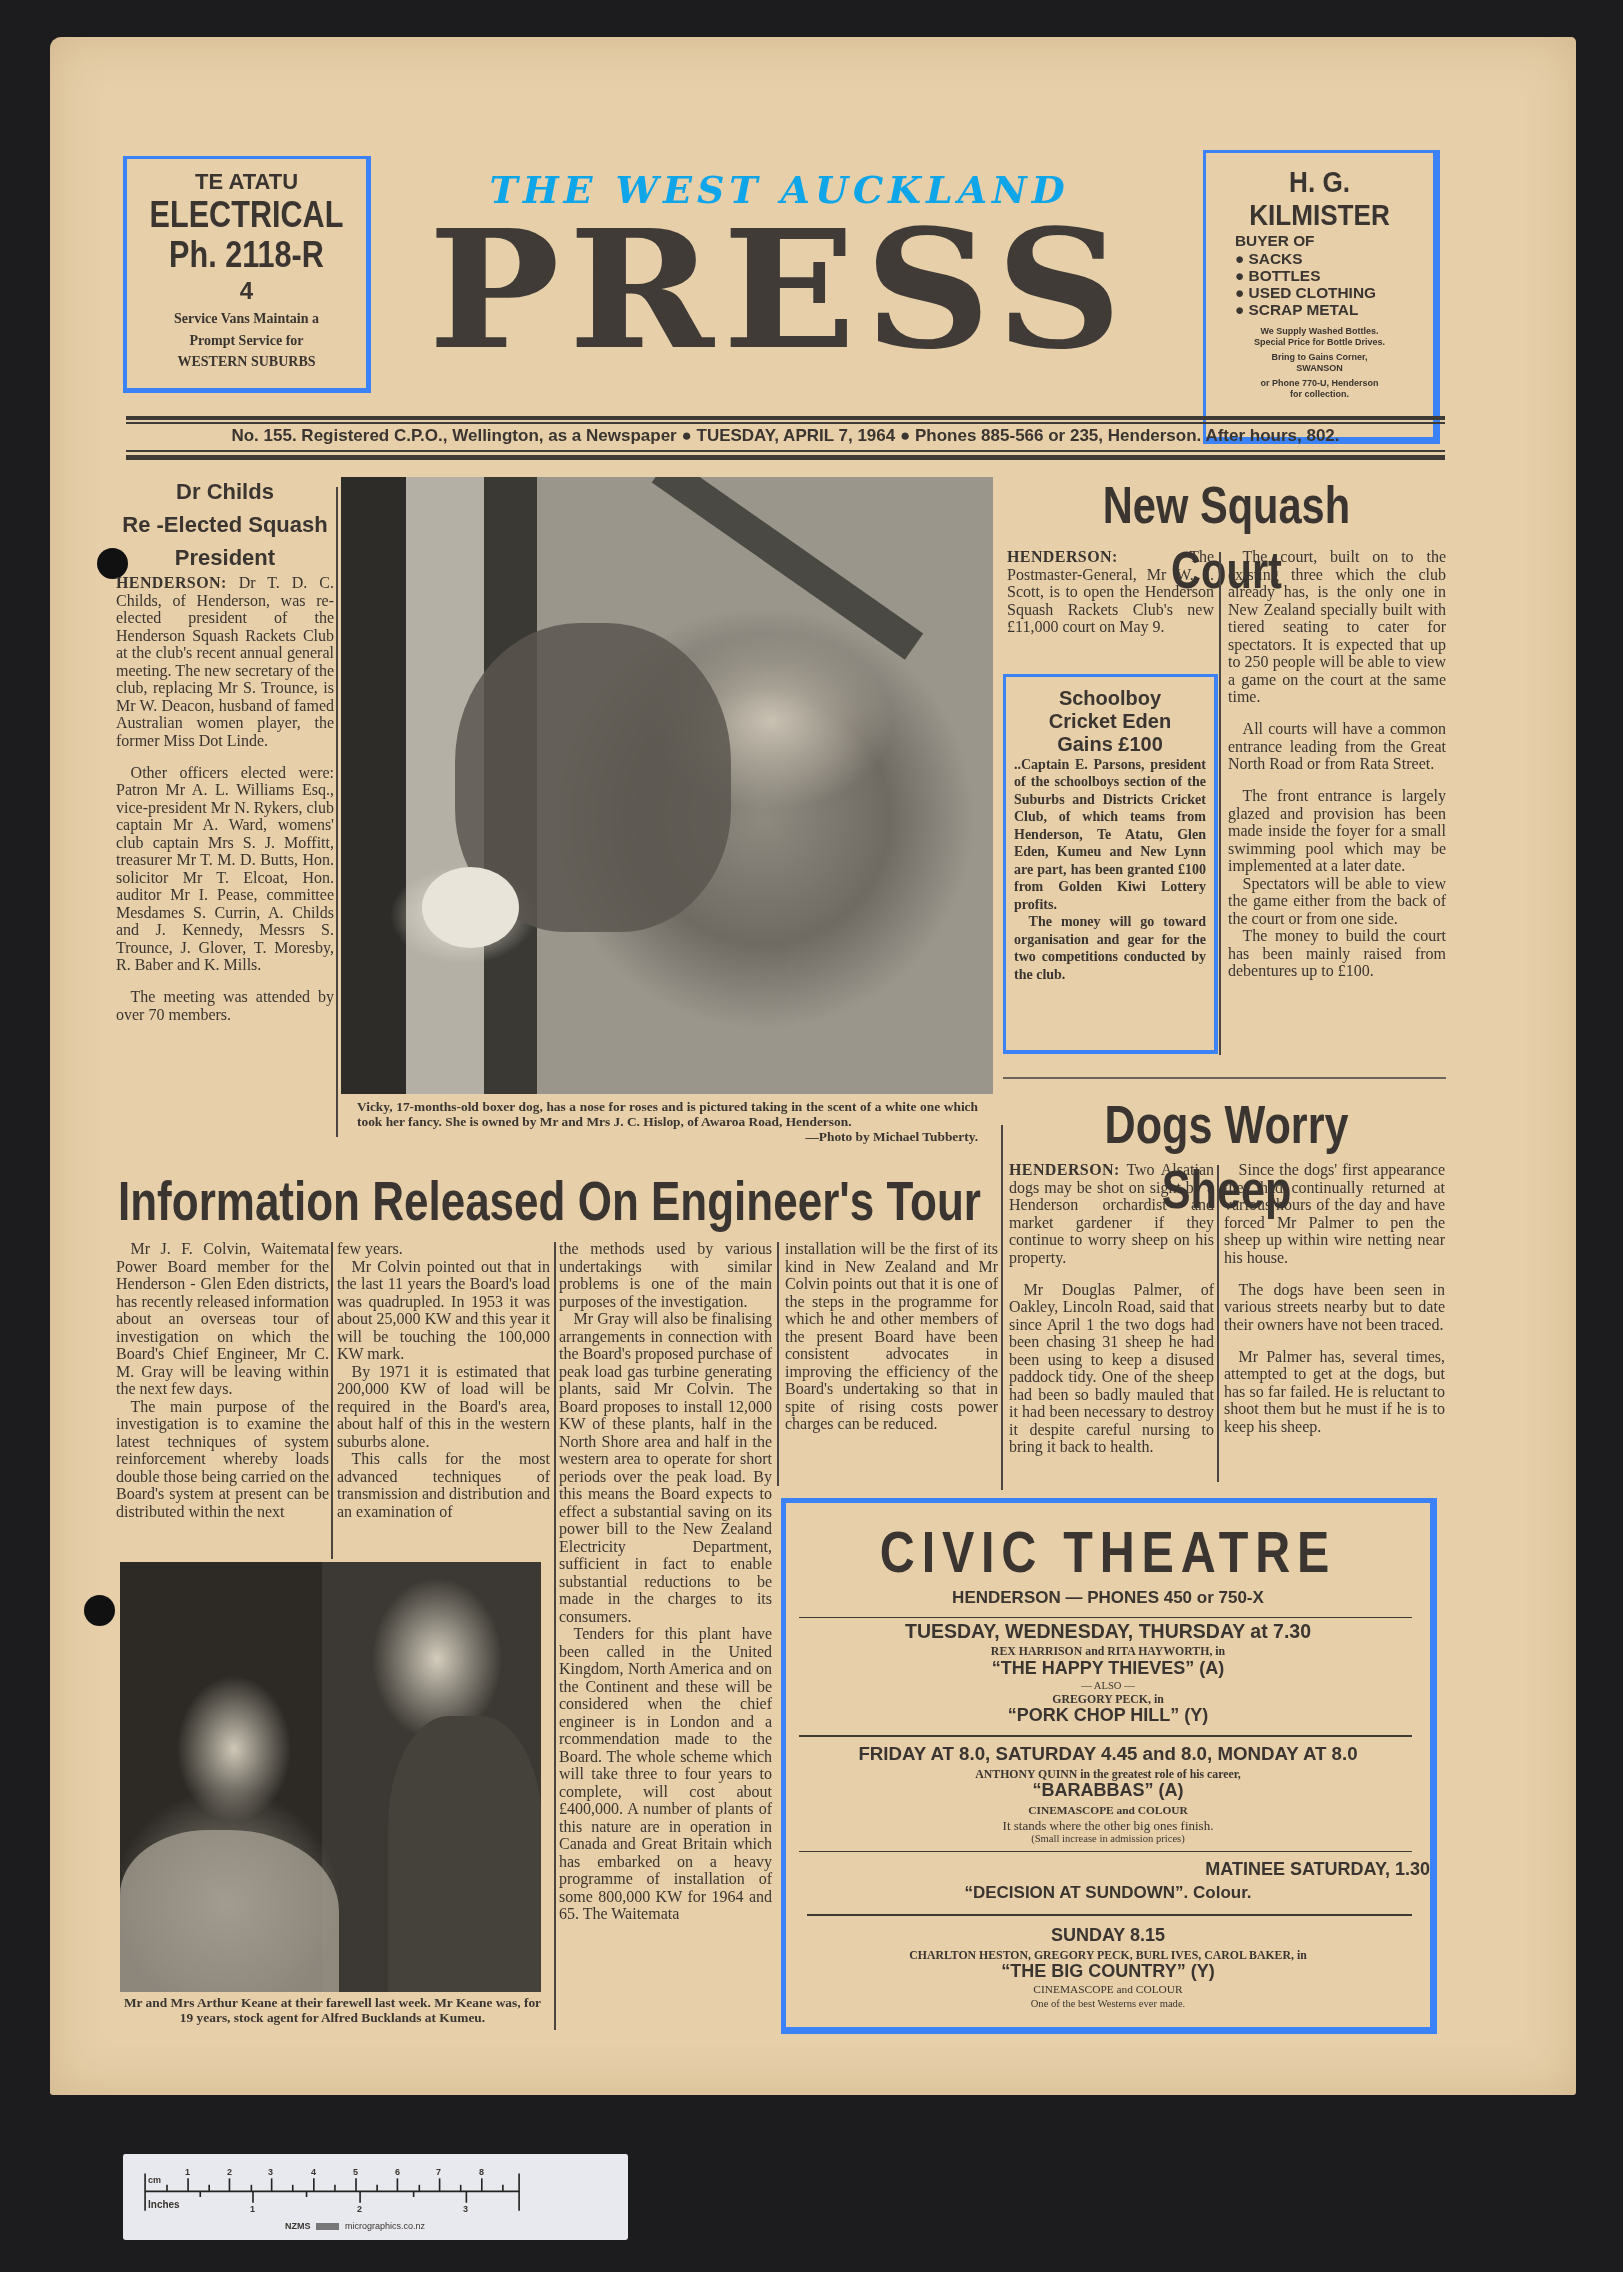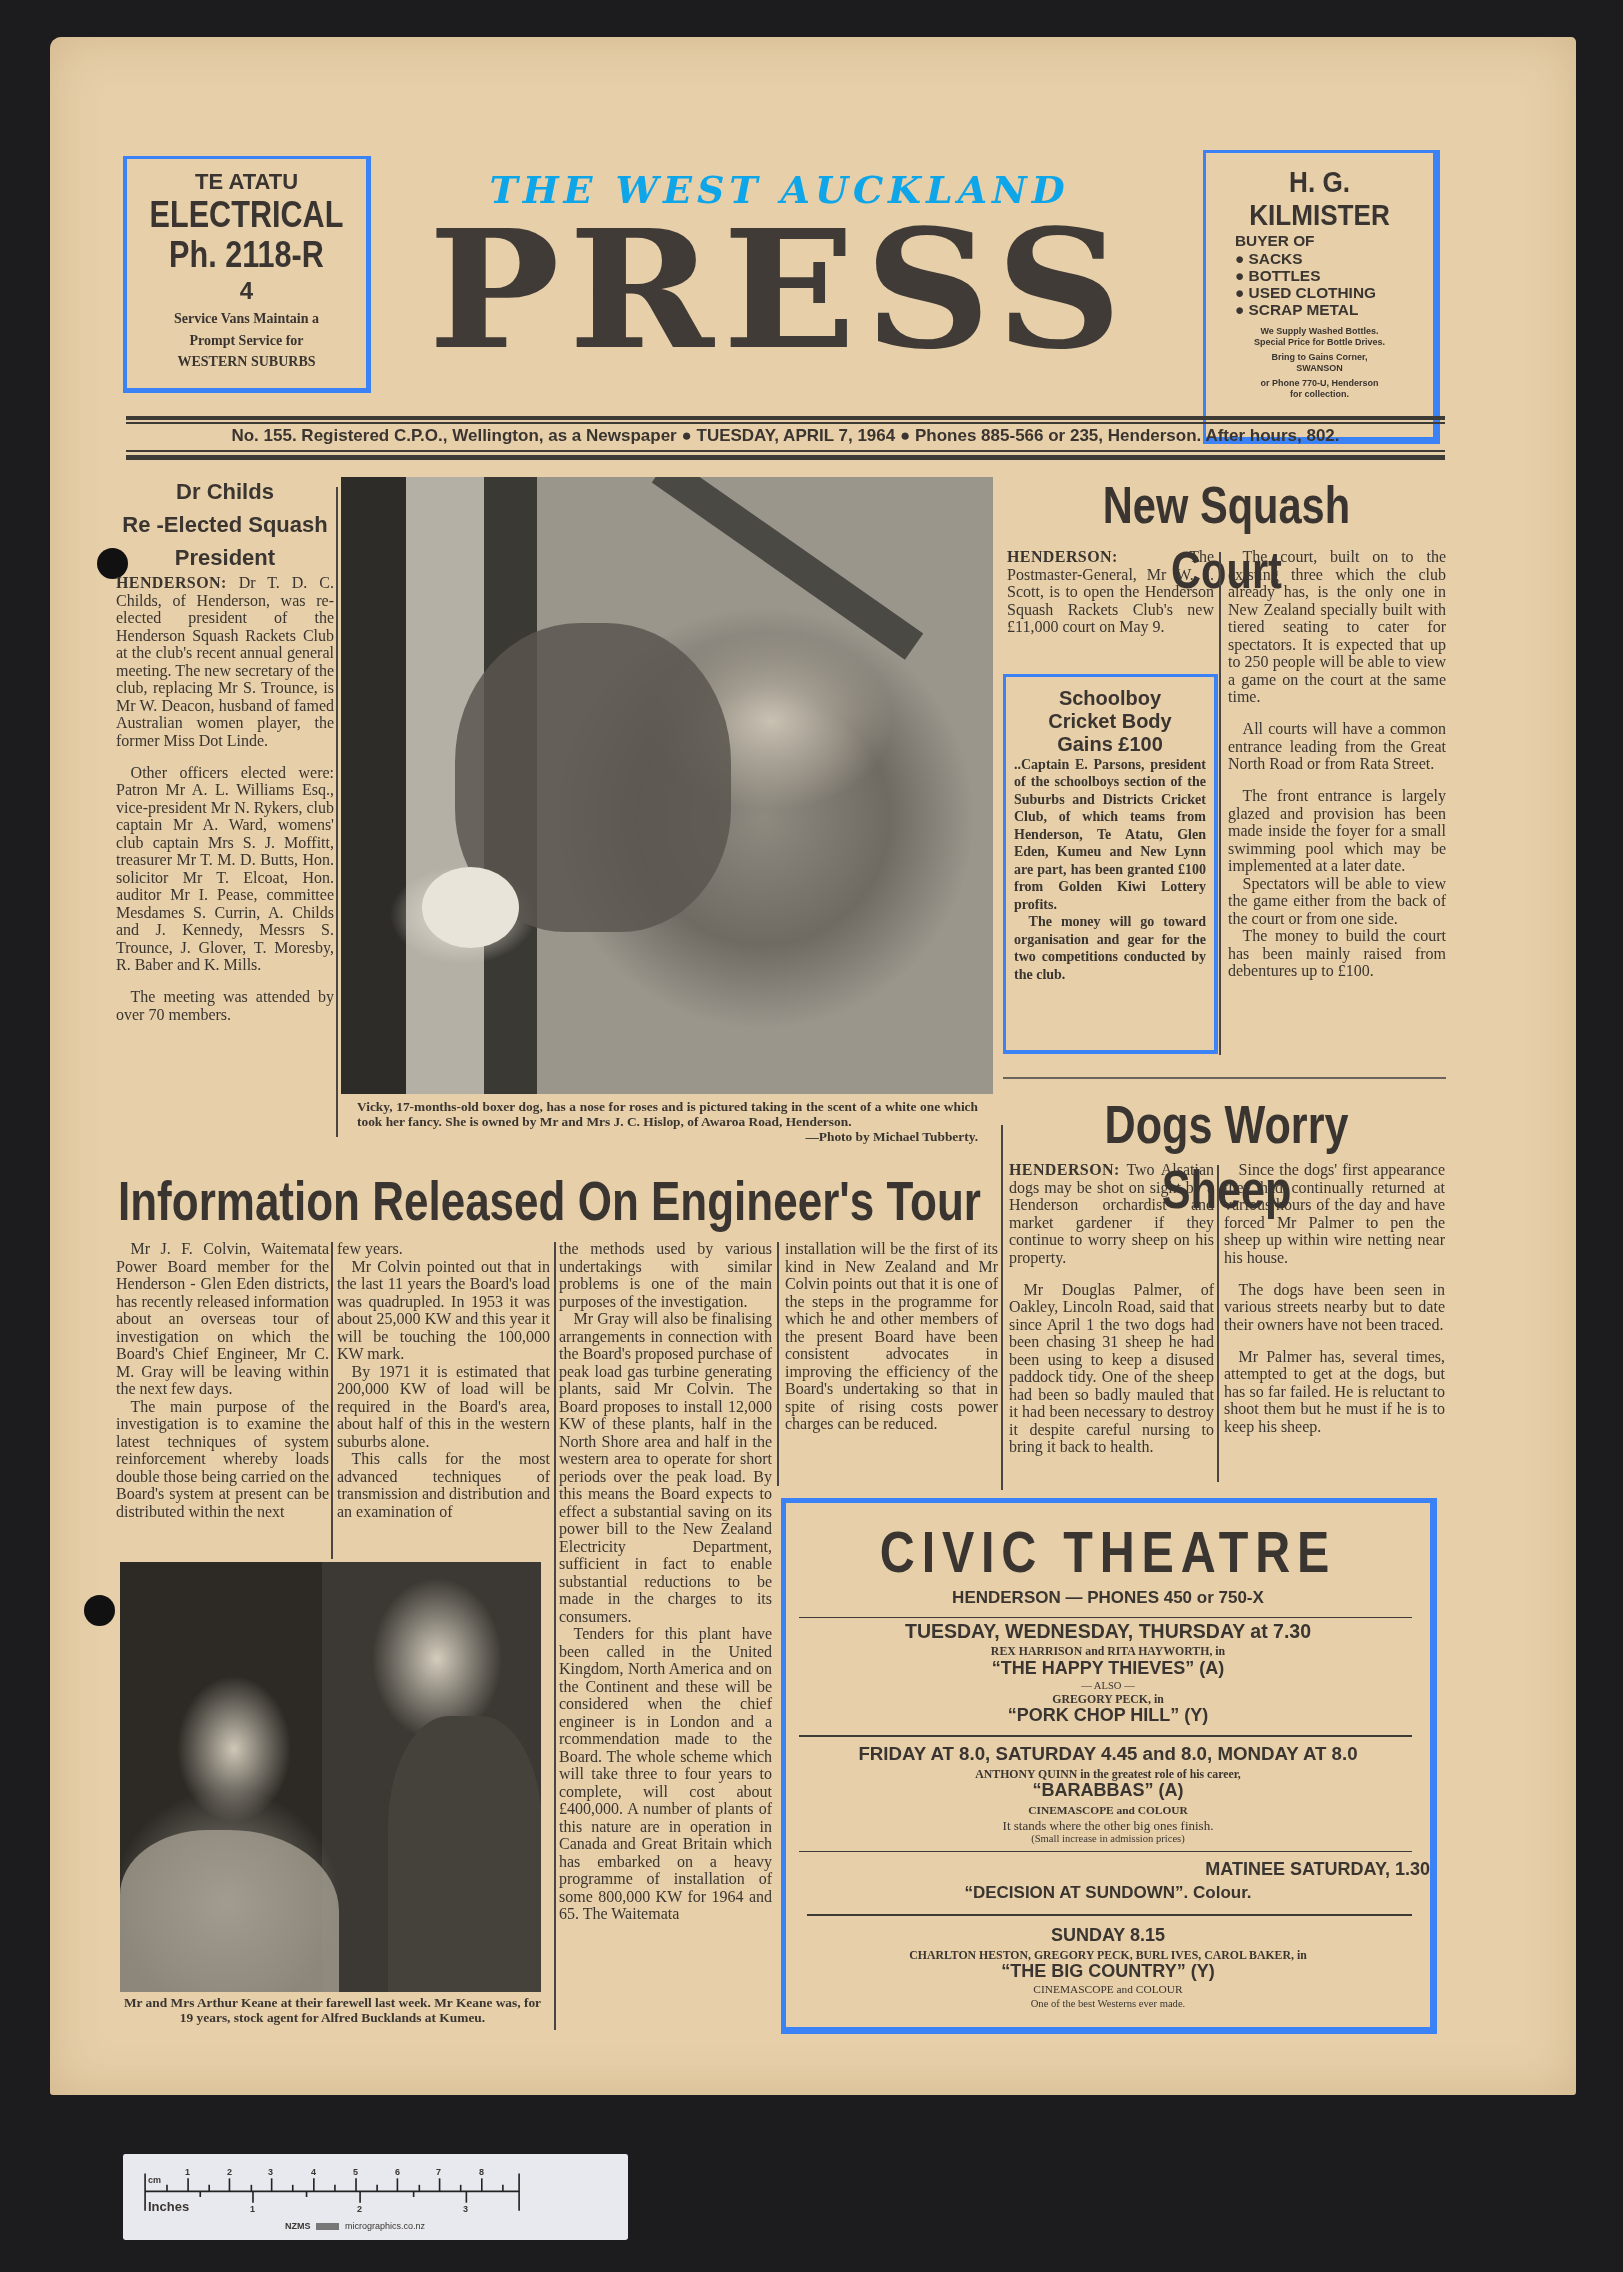--- a/index.html
+++ b/index.html
@@ -112,21 +112,21 @@
   <p>The court, built on to the existing three which the club already has, is the only one in New Zealand specially built with tiered seating to cater for spectators. It is expected that up to 250 people will be able to view a game on the court at the same time.</p>
   <p class="gap">All courts will have a common entrance leading from the Great North Road or from Rata Street.</p>
   <p class="gap">The front entrance is largely glazed and provision has been made inside the foyer for a small swimming pool which may be implemented at a later date.</p>
   <p>Spectators will be able to view the game either from the back of the court or from one side.</p>
   <p>The money to build the court has been mainly raised from debentures up to £100.</p>
 </div>
 
 <div class="box" style="left:1003px;top:674px;width:215px;height:380px;border-width:3.2px 4px 4px 3.2px;padding:9.7px 8px 4.9px 8px;">
   <div class="c sans b" style="font-size:20px;line-height:23px;">
     <div>Schoolboy</div>
-    <div>Cricket Body</div>
+    <div>Cricket Eden</div>
     <div>Gains £100</div>
   </div>
   <div class="body-text b" style="font-size:14px;line-height:17.5px;">
     <p style="text-indent:0">..Captain E. Parsons, president of the schoolboys section of the Suburbs and Districts Cricket Club, of which teams from Henderson, Te Atatu, Glen Eden, Kumeu and New Lynn are part, has been granted £100 from Golden Kiwi Lottery profits.</p>
     <p>The money will go toward organisation and gear for the two competitions conducted by the club.</p>
   </div>
 </div>
 
 <div class="rule" style="left:1003px;top:1077px;width:443px;height:1.6px;background:#6a645c;"></div>
 
@@ -231,21 +231,21 @@
       <line x1="468" y1="38" x2="468" y2="46"></line>
       <line x1="160" y1="46" x2="160" y2="60"></line>
         <line x1="292" y1="46" x2="292" y2="60"></line>
       <line x1="423" y1="46" x2="423" y2="60"></line>
       <line x1="95" y1="46" x2="95" y2="53"></line>
         <line x1="226" y1="46" x2="226" y2="53"></line>
       <line x1="358" y1="46" x2="358" y2="53"></line>
     </g>
   </svg>
   <span class="abs sans b" style="left:25px;top:21px;font-size:9px;">cm</span>
-  <span class="abs sans b" style="left:25px;top:45px;font-size:13px;">Inches</span>
+  <span class="abs sans b" style="left:25px;top:45px;font-size:10px;">Inches</span>
   <span class="abs sans b" style="left:62px;top:13px;font-size:9px;">1</span>
   <span class="abs sans b" style="left:104px;top:13px;font-size:9px;">2</span>
   <span class="abs sans b" style="left:145px;top:13px;font-size:9px;">3</span>
   <span class="abs sans b" style="left:188px;top:13px;font-size:9px;">4</span>
   <span class="abs sans b" style="left:230px;top:13px;font-size:9px;">5</span>
   <span class="abs sans b" style="left:272px;top:13px;font-size:9px;">6</span>
   <span class="abs sans b" style="left:313px;top:13px;font-size:9px;">7</span>
   <span class="abs sans b" style="left:356px;top:13px;font-size:9px;">8</span>
   <span class="abs sans b" style="left:127px;top:50px;font-size:9px;">1</span>
   <span class="abs sans b" style="left:234px;top:50px;font-size:9px;">2</span>

